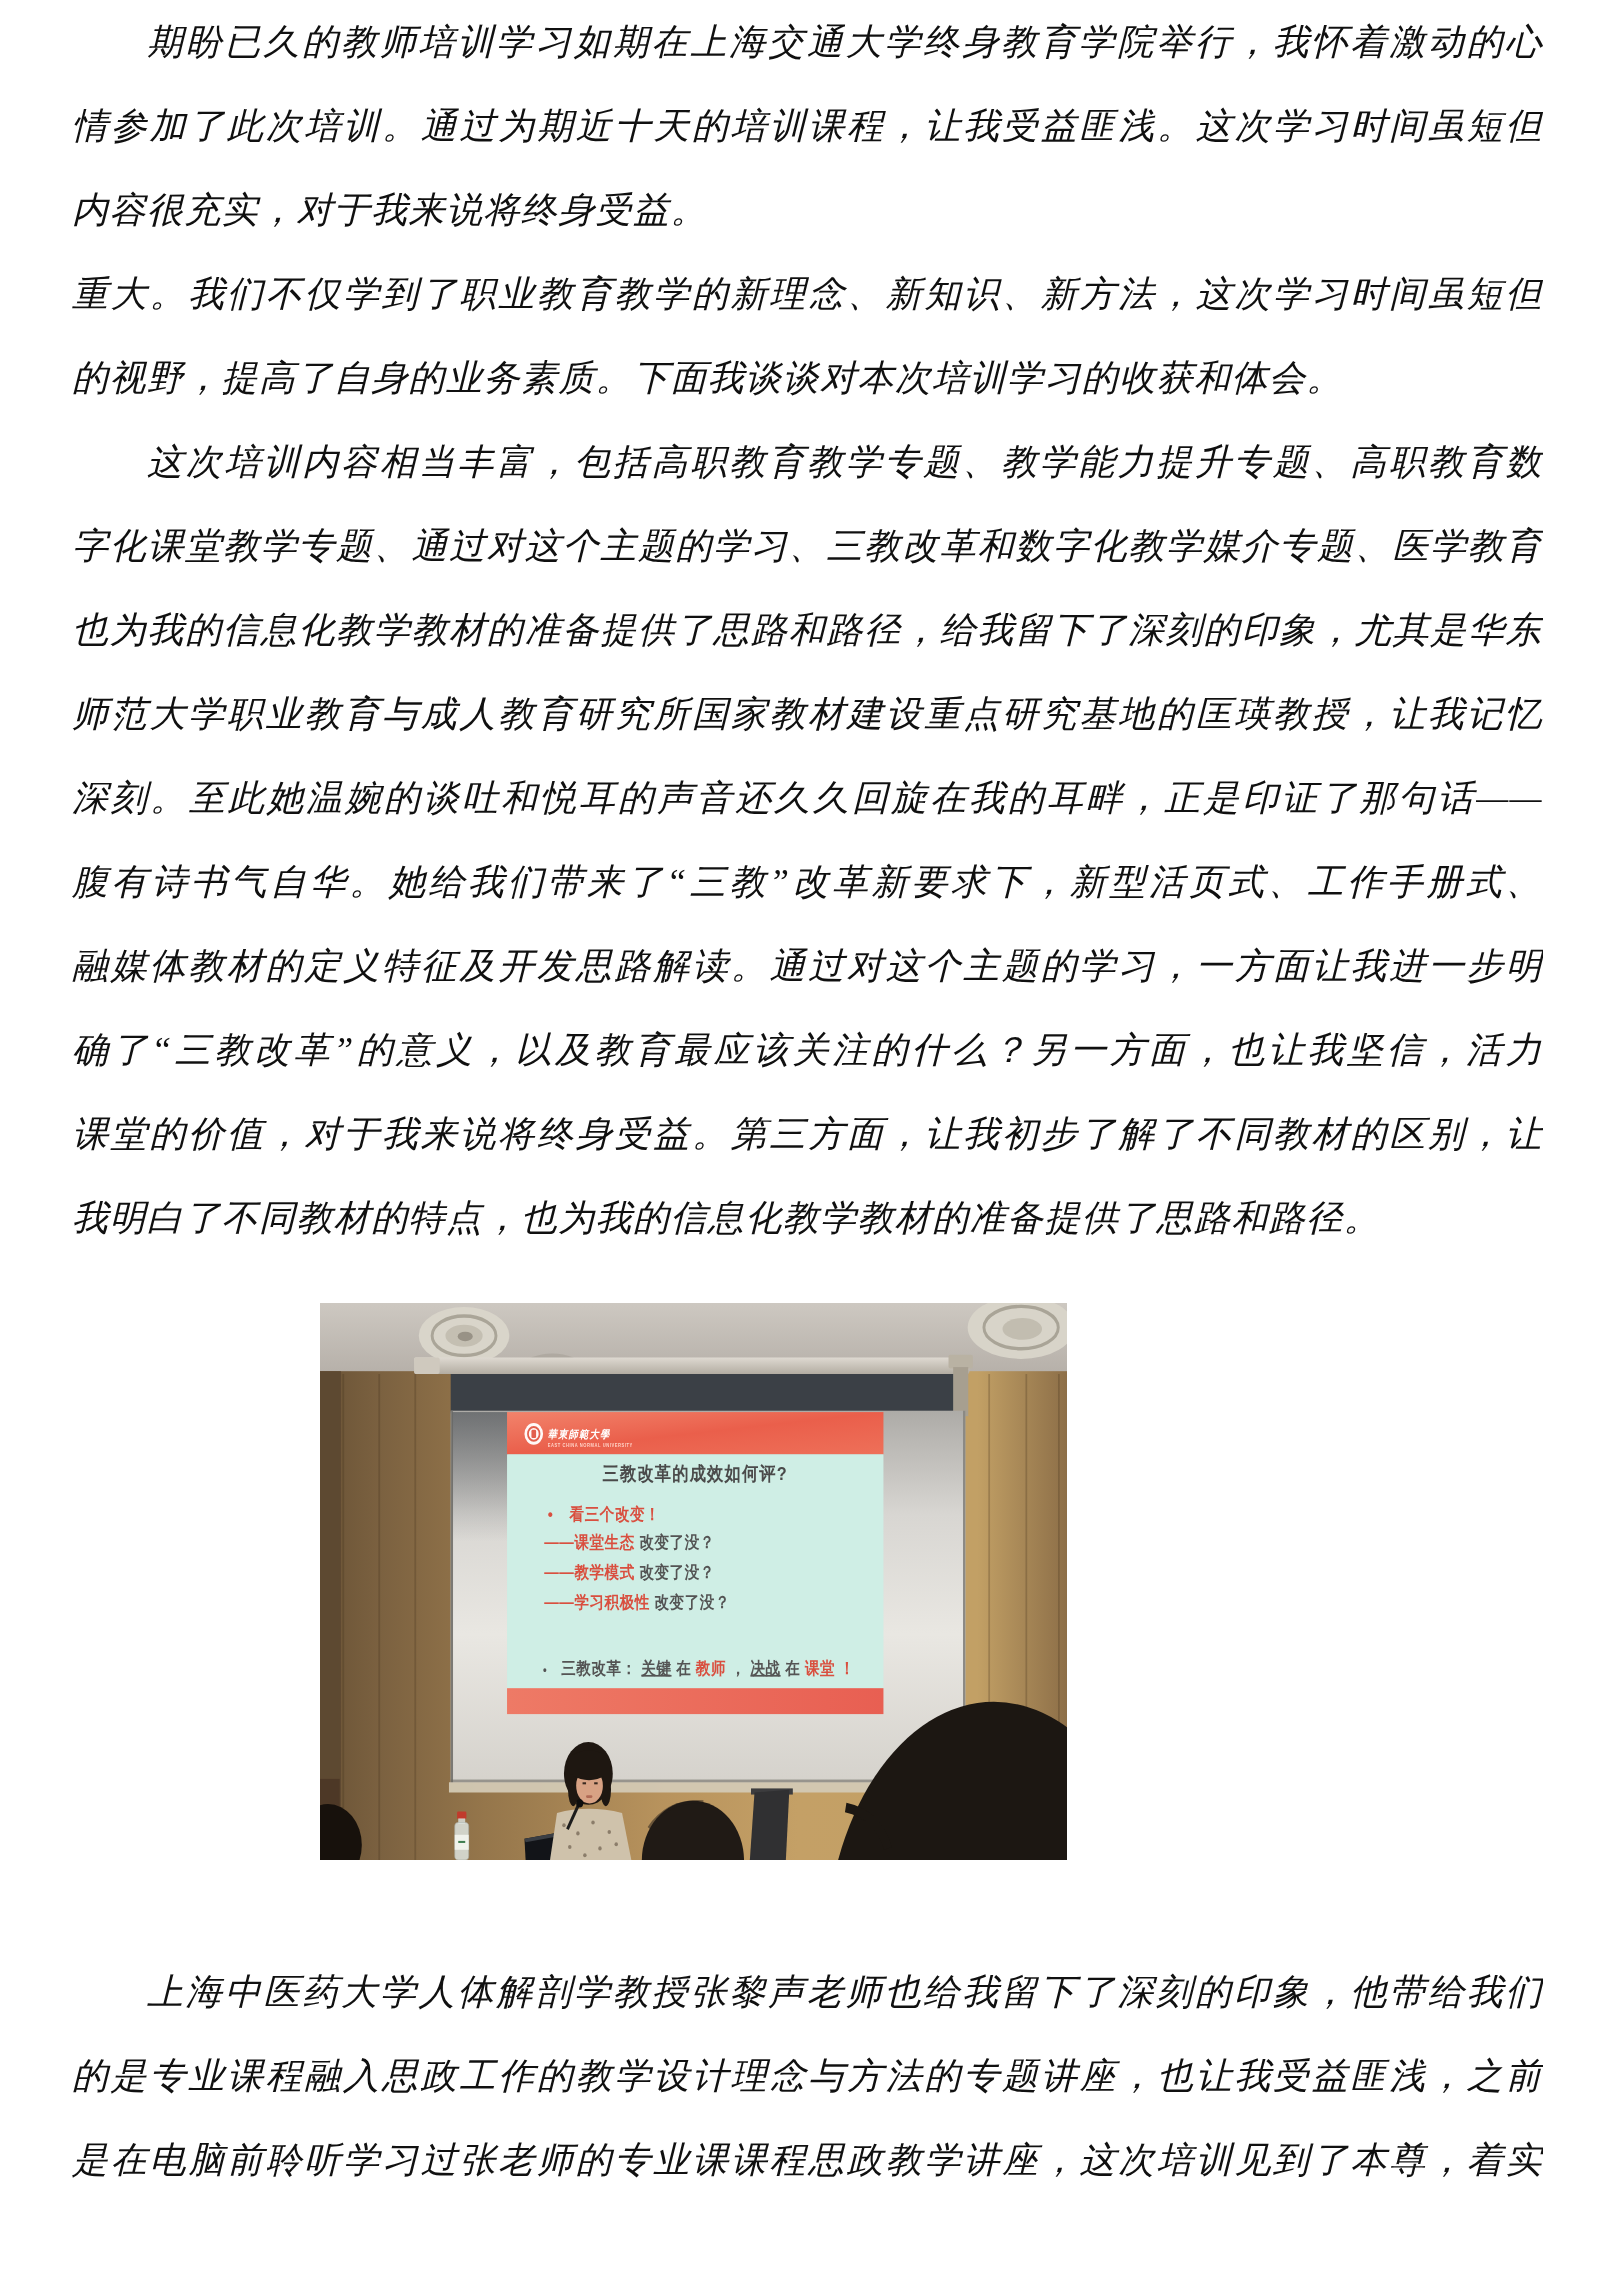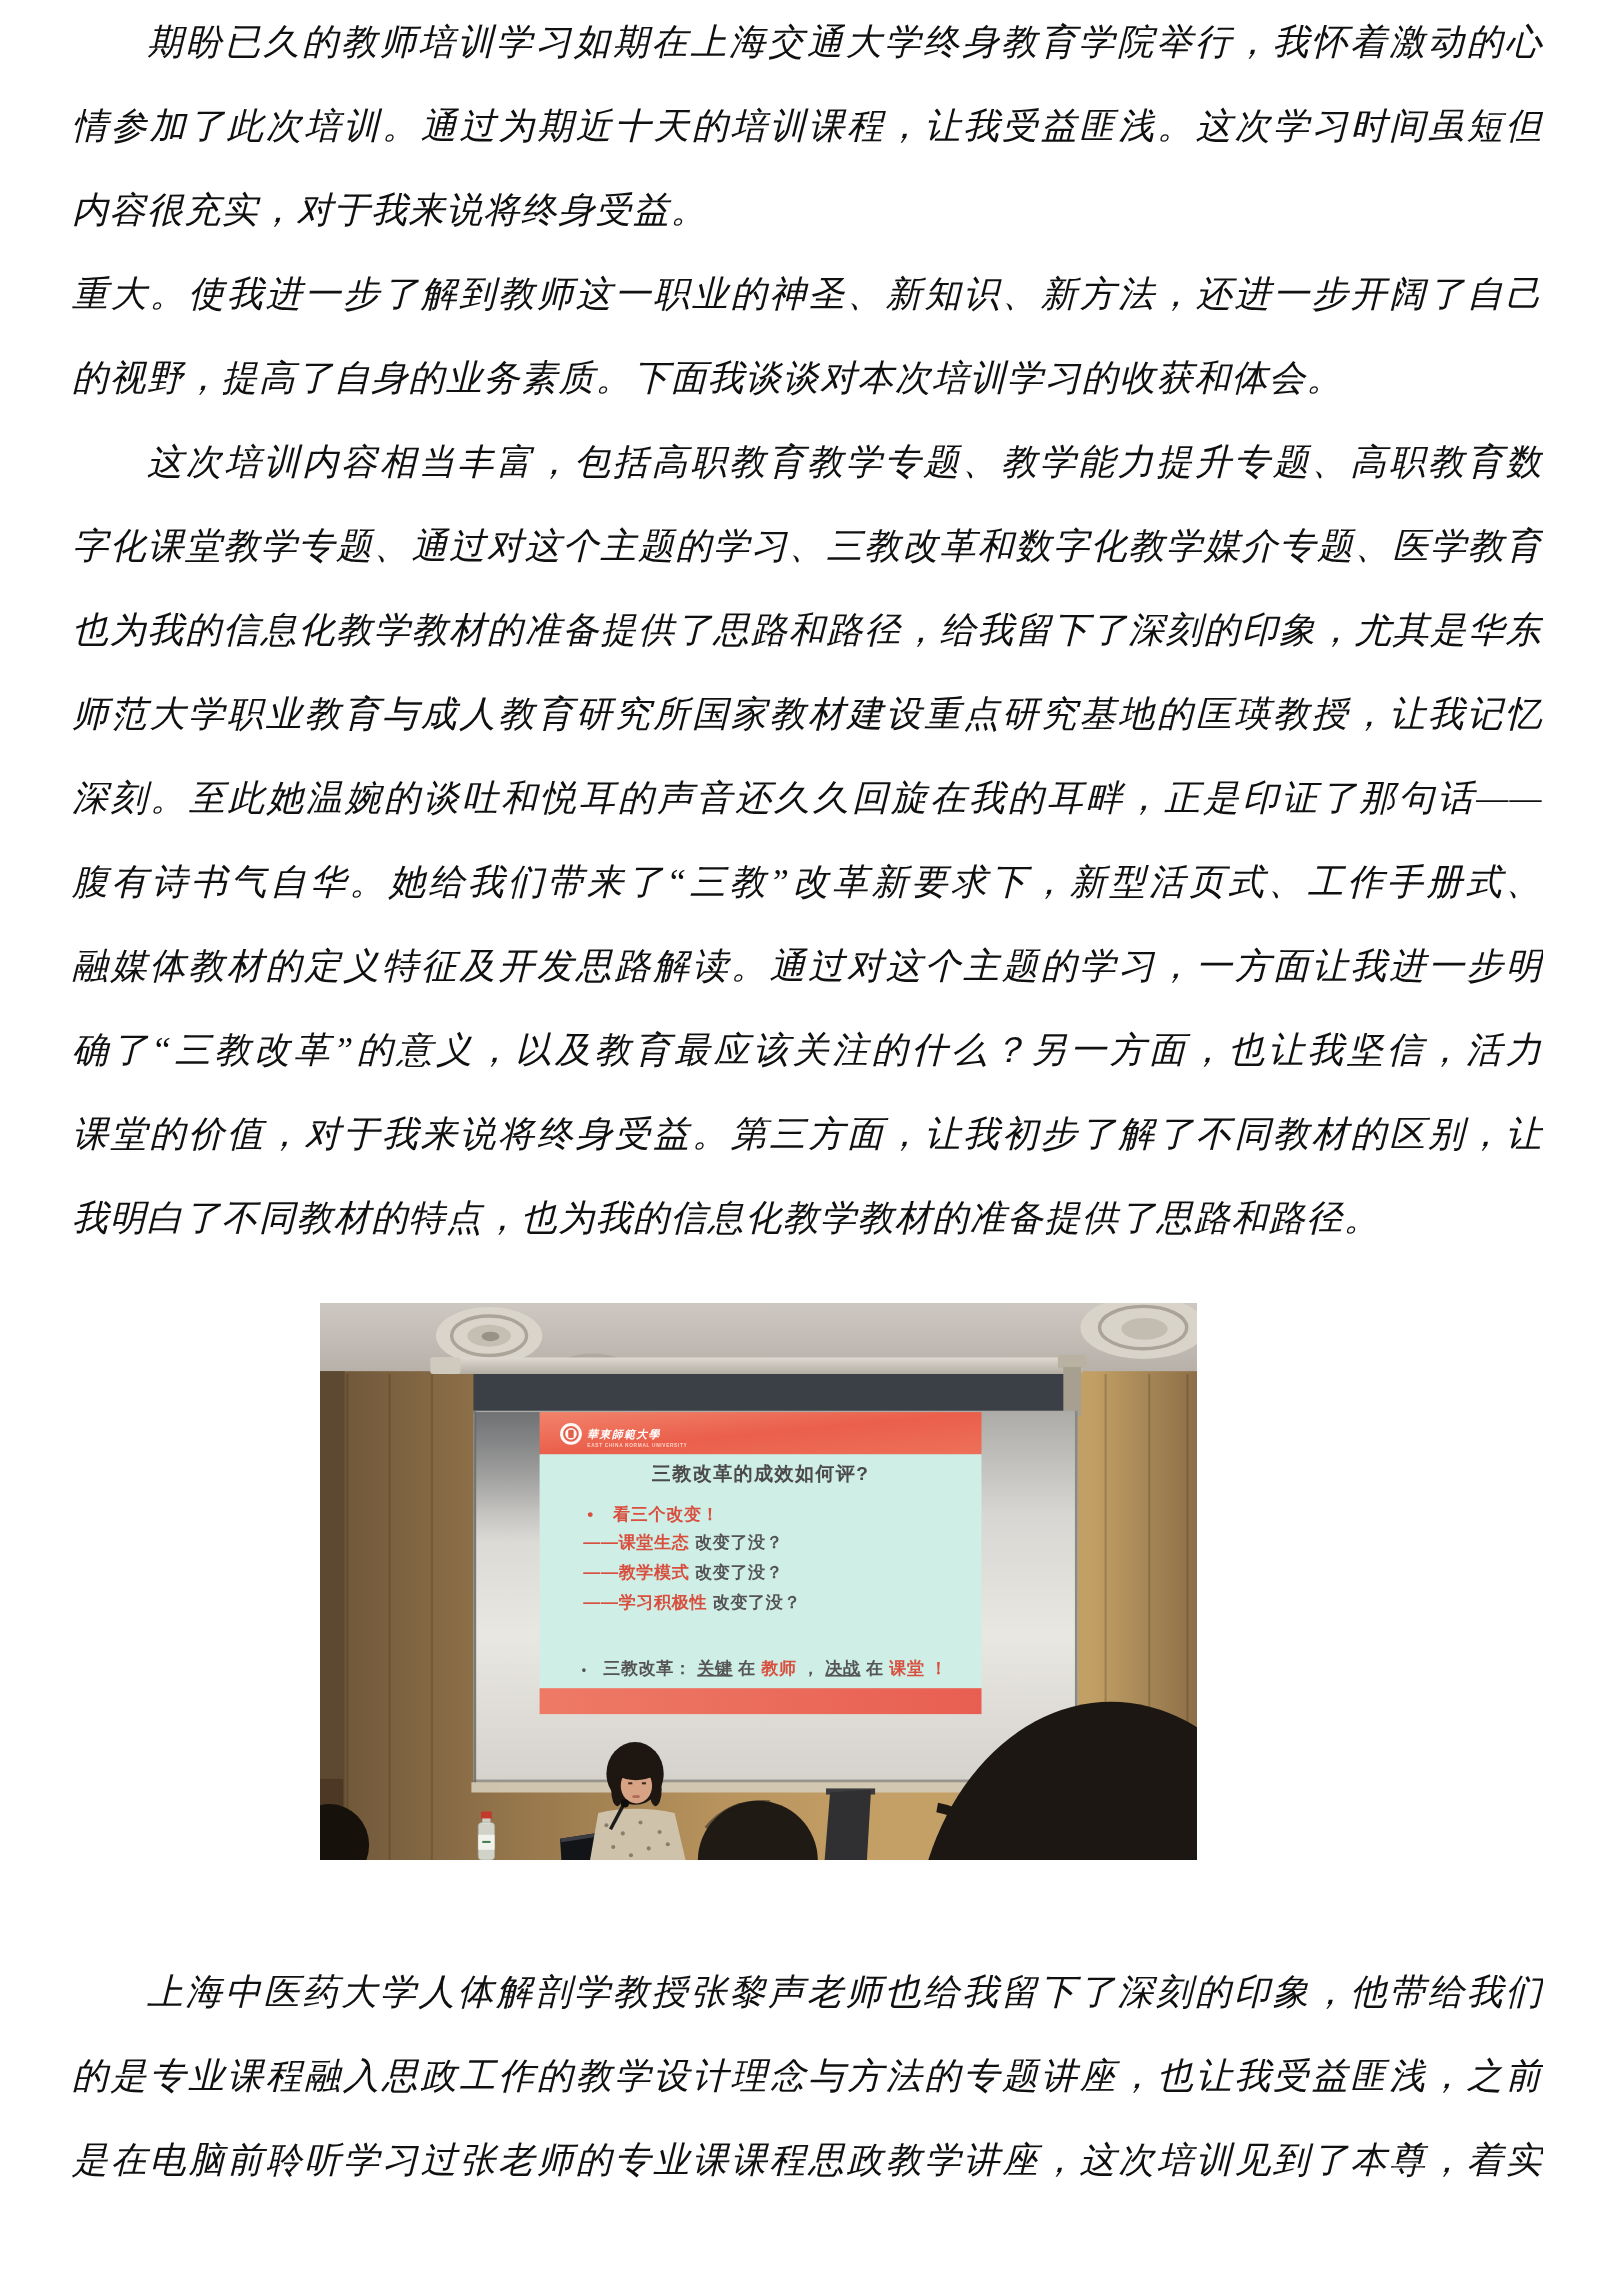--- a/index.html
+++ b/index.html
@@ -22,21 +22,21 @@
     text-justify:distribute;
     height:84px;
     overflow:hidden;
     font-style:italic;
   }
   .line.indent { text-indent:75px; }
   .line.short { text-align-last:auto; }
 
   .photo {
     position:relative;
-    width:877px; height:557px;
+    width:747px; height:557px;
     margin:43px 0 0 320px;
     text-align:right;
   }
   .photo svg { position:absolute; left:0; top:0; width:100%; height:100%; display:block; }
 
   .sf { font-family:"Liberation Sans","DejaVu Sans",sans-serif; font-weight:bold; }
   .s-title   { font-size:28px; fill:#4a4a4a; letter-spacing:2px; }
   .s-red     { fill:#d94f3f; }
   .s-gray    { fill:#545454; }
   .s-b       { font-size:25px; letter-spacing:1px; }
@@ -46,21 +46,21 @@
 </style>
 </head>
 <body>
 
 <div class="page">
 
   <div class="textblock">
     <div class="line indent">期盼已久的教师培训学习如期在上海交通大学终身教育学院举行，我怀着激动的心</div>
     <div class="line">情参加了此次培训。通过为期近十天的培训课程，让我受益匪浅。这次学习时间虽短但</div>
     <div class="line short">内容很充实，对于我来说将终身受益。</div>
-    <div class="line">重大。使我进一步了解到教师这一职业的神圣、新知识、新方法，还进一步开阔了自己</div>
+    <div class="line">重大。我们不仅学到了职业教育教学的新理念、新知识、新方法，这次学习时间虽短但</div>
     <div class="line short">的视野，提高了自身的业务素质。下面我谈谈对本次培训学习的收获和体会。</div>
     <div class="line indent">这次培训内容相当丰富，包括高职教育教学专题、教学能力提升专题、高职教育数</div>
     <div class="line">字化课堂教学专题、通过对这个主题的学习、三教改革和数字化教学媒介专题、医学教育</div>
     <div class="line">也为我的信息化教学教材的准备提供了思路和路径，给我留下了深刻的印象，尤其是华东</div>
     <div class="line">师范大学职业教育与成人教育研究所国家教材建设重点研究基地的匡瑛教授，让我记忆</div>
     <div class="line">深刻。至此她温婉的谈吐和悦耳的声音还久久回旋在我的耳畔，正是印证了那句话——</div>
     <div class="line">腹有诗书气自华。她给我们带来了“三教”改革新要求下，新型活页式、工作手册式、</div>
     <div class="line">融媒体教材的定义特征及开发思路解读。通过对这个主题的学习，一方面让我进一步明</div>
     <div class="line">确了“三教改革”的意义，以及教育最应该关注的什么？另一方面，也让我坚信，活力</div>
     <div class="line">课堂的价值，对于我来说将终身受益。第三方面，让我初步了解了不同教材的区别，让</div>

